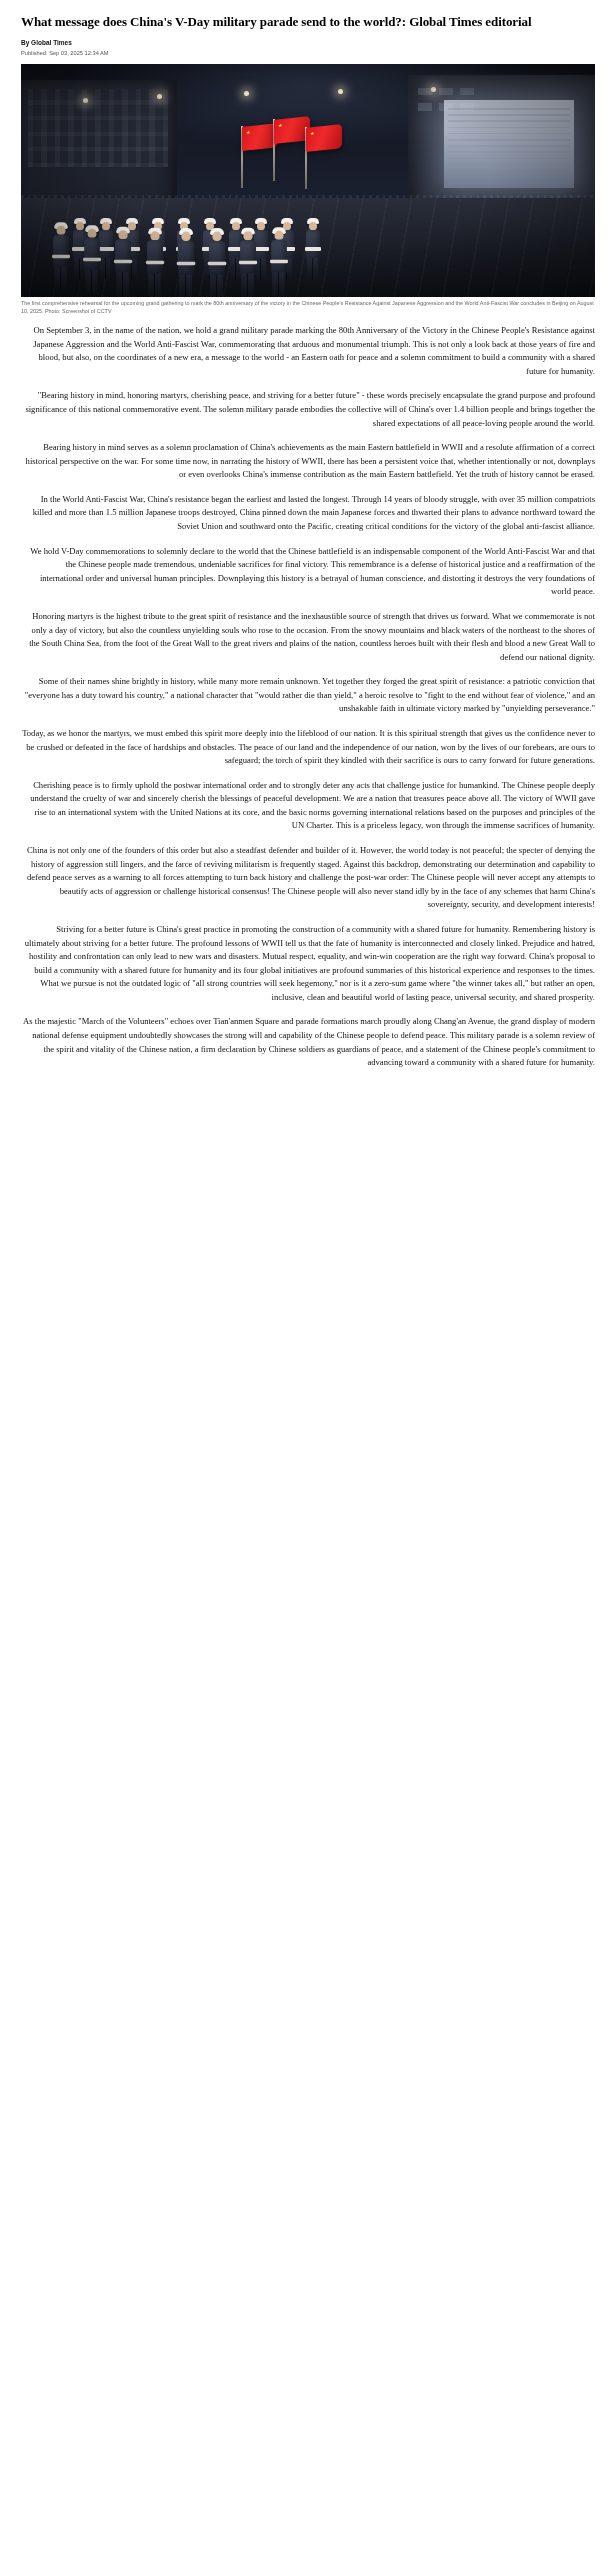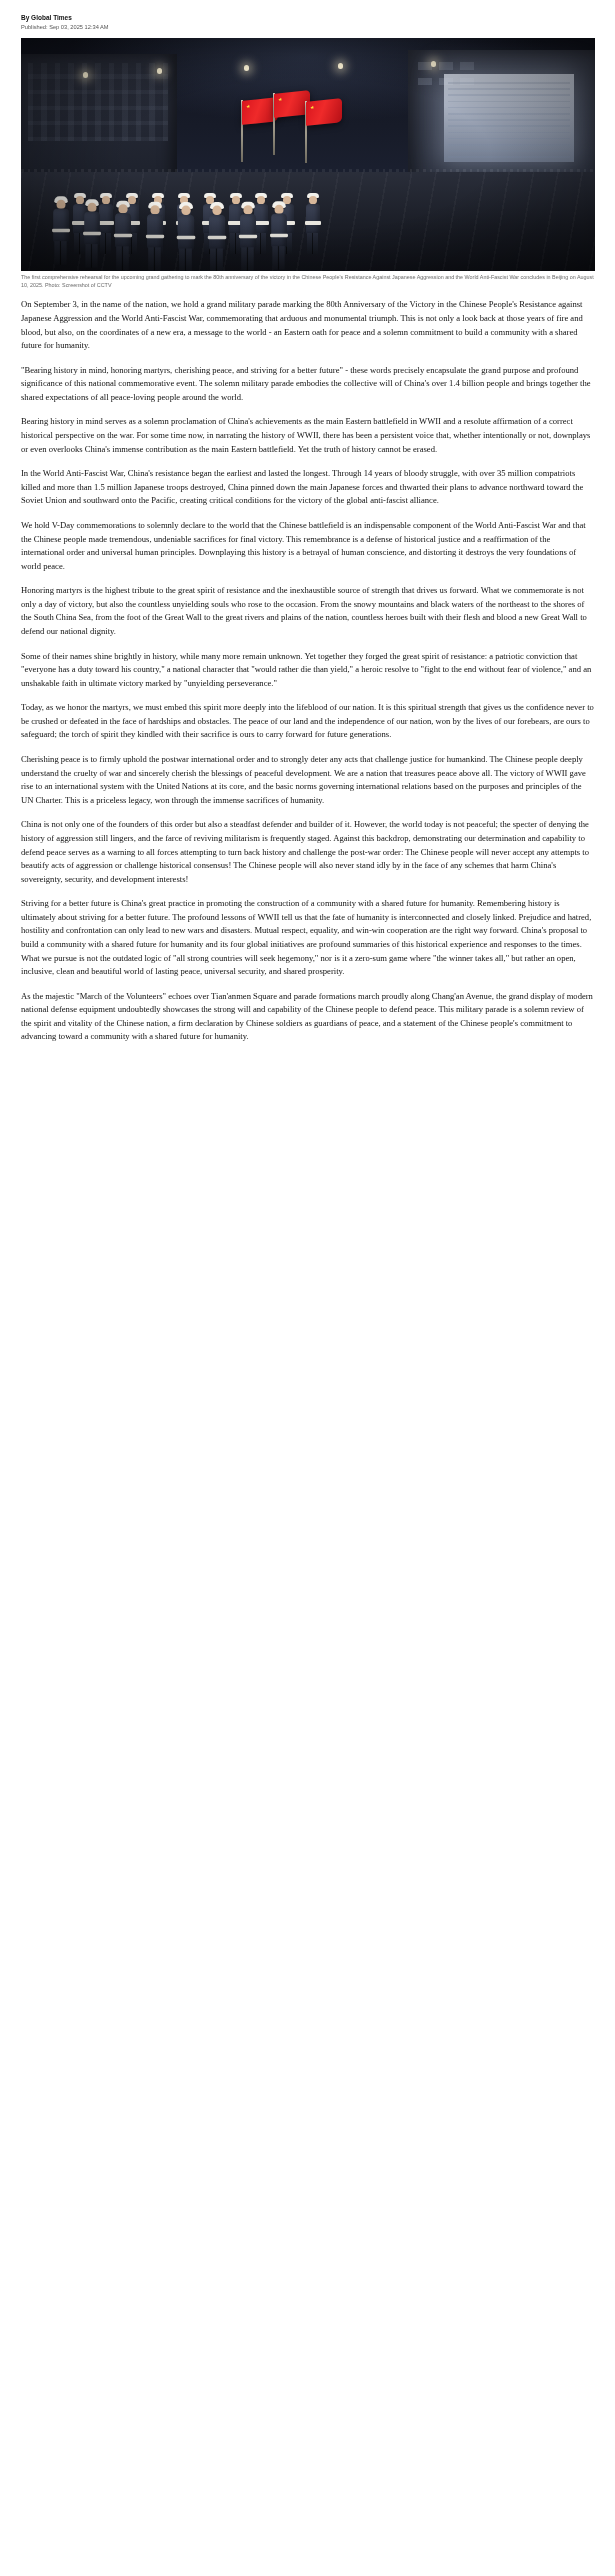--- a/index.html
+++ b/index.html
@@ -189,30 +189,31 @@
     color: #6a6a6a;
     margin: 3.1px 0 0 0;
     width: 574px;
   }
   .article p {
     font-family: "Liberation Serif", serif;
     font-size: 8.6px;
     line-height: 1.58;
     color: #111111;
     margin: 0 0 11px 0;
-    text-align: left;
+    text-align: right;
     width: 574px;
   }
   .article p:last-child { margin-bottom: 0; }
 </style>
 </head>
 <body>
 
 <div class="page">
 
+  <h1 class="headline">What message does China's V-Day military parade send to the world?: Global Times editorial</h1>
 
   <div class="byline">By Global Times</div>
   <div class="published">Published: Sep 03, 2025 12:34 AM</div>
 
   <figure class="figure">
     <div class="photo">
       <div class="sky"></div>
       <div class="bld-left"></div>
       <div class="bld-right">
         <div class="win" style="left:10.4px;top:12.5px;width:13.5px;height:7.3px;"></div>

